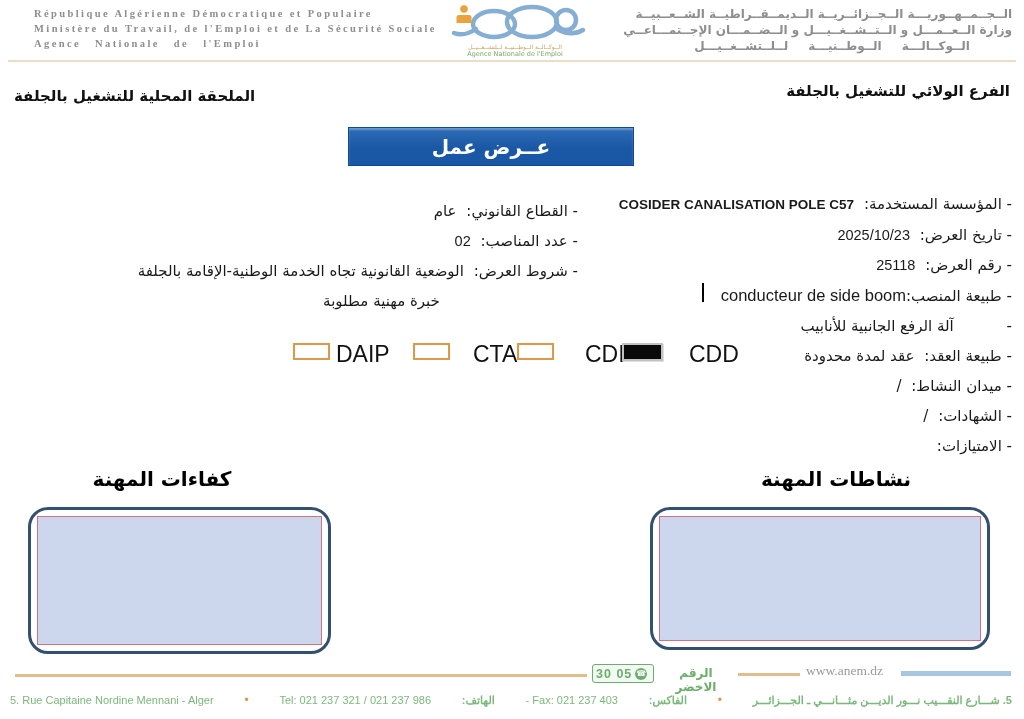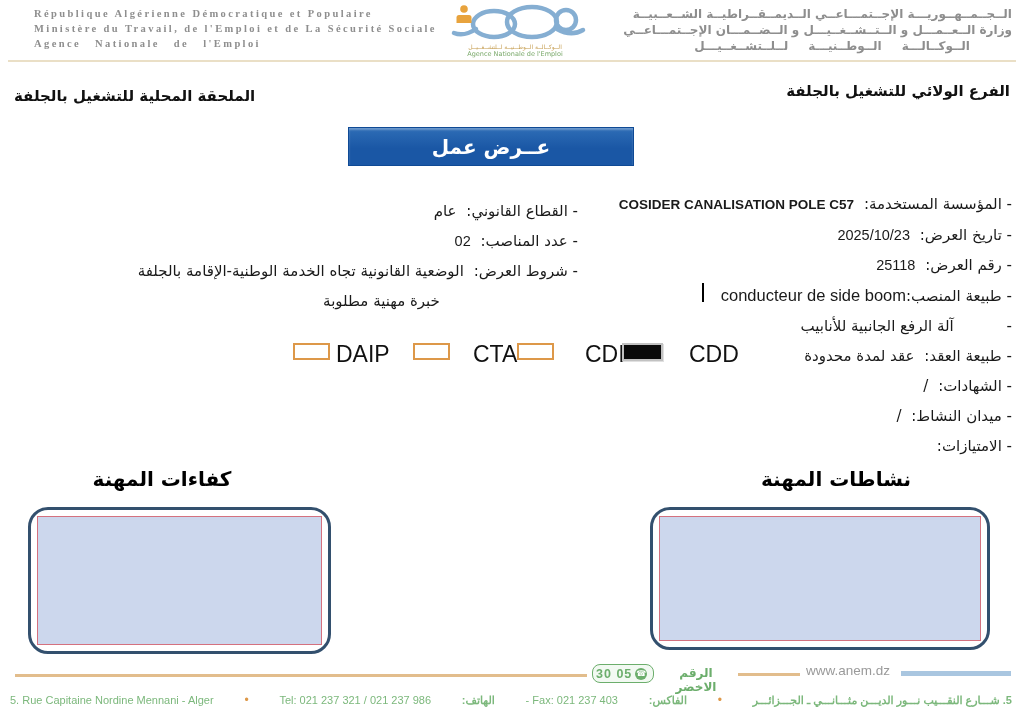--- a/index.html
+++ b/index.html
@@ -79,33 +79,33 @@
   .bigbox .inner {
     width:100%; height:100%; background:var(--box_fill_blue);
     border:1.5px solid var(--box_inner_pink);
   }
   
   .tan-line1 { position:absolute; left:15px;  top:674px; width:572px; height:2.5px; background:var(--line_tan); }
   .tan-line2 { position:absolute; left:738px; top:673px; width:62px;  height:2.5px; background:var(--line_tan); }
   .blue-line { position:absolute; left:901px; top:671px; width:110px; height:4.5px; background:var(--line_blue); }
   .badge {
     position:absolute; left:592px; top:664px; height:19px; min-width:62px;
-    border:1.8px solid var(--footer_green); border-radius:8px; background:#f2f9f2;
+    border:1.8px solid var(--footer_green); border-radius:3px; background:#f2f9f2;
     display:flex; align-items:center; gap:3px; padding:0 3px;
     font-family:"Liberation Sans", sans-serif;
   }
   .badge .num { color:var(--footer_green); font-weight:bold; font-size:12.5px; letter-spacing:1px; }
   .phone-dot {
     width:12px; height:12px; border-radius:50%; background:var(--footer_green);
     color:#fff; font-size:8px; line-height:12px; text-align:center; display:inline-block;
   }
   .green-lab { position:absolute; left:658px; top:666px; width:76px; direction:rtl; text-align:center;
     color:var(--footer_green); font-weight:bold; font-size:12px; }
   .website { position:absolute; left:806px; top:663px; color:var(--website_gray); font-size:13.5px;
-    font-family:Liberation Sans, sans-serif; }
+    font-family:Liberation Serif, serif; }
   .addr {
     position:absolute; left:10px; right:12px; top:693px;
     display:flex; justify-content:space-between; align-items:center;
     color:var(--address_green); font-size:11px; font-family:"Liberation Sans", sans-serif;
     white-space:nowrap;
   }
   .addr .ar { direction:rtl; unicode-bidi:embed; font-weight:bold; font-size:11px; }
   .addr .dot { color:var(--checkbox_orange); font-size:12px; }
 </style>
 </head>
@@ -131,21 +131,21 @@
       <g fill="#e8a33d">
         <circle cx="24" cy="7" r="3.8"></circle>
         <path d="M19 13 h10 a2.5 2.5 0 0 1 2.5 2.5 V21 h-15 v-5.5 A2.5 2.5 0 0 1 19 13 z"></path>
       </g>
     </svg>
     <div class="logo-cap-ar">الــوكــالــة الــوطــنيــة لــلتشــغــيــل</div>
     <div class="logo-cap-fr">Agence Nationale de l'Emploi</div>
   </div>
 
   <div class="hdr-ar">
-    <div class="l1">الــجــمــهــوريـــة الإجــتمـــاعــي الــديمــقــراطيــة الشــعــبيــة</div>
+    <div class="l1">الــجــمــهــوريـــة الــجــزائــريــة الــديمــقــراطيــة الشــعــبيــة</div>
     <div class="l2">وزارة الــعــمـــل و الــتــشــغــيـــل و الــضــمـــان الإجــتمـــاعــي</div>
     <div class="l3">الــوكــالـــة الــوطــنيـــة لــلــتشــغــيـــل</div>
   </div>
 
   <div class="sep"></div>
 
   <div class="office office-right">الفرع الولائي للتشغيل بالجلفة</div>
   <div class="office office-left">الملحقة المحلية للتشغيل بالجلفة</div>
 
   <div class="banner">
@@ -170,25 +170,25 @@
     </div>
     <div class="frow frow-indent">
       <span class="lbl">-</span>
       <span class="val">آلة الرفع الجانبية للأنابيب</span>
     </div>
     <div class="frow">
       <span class="lbl">- طبيعة العقد:</span>
       <span class="val">عقد لمدة محدودة</span>
     </div>
     <div class="frow">
+      <span class="lbl">- ميدان النشاط:</span>
+      <span class="val">/</span>
+    </div>
+    <div class="frow">
       <span class="lbl">- الشهادات:</span>
-      <span class="val">/</span>
-    </div>
-    <div class="frow">
-      <span class="lbl">- ميدان النشاط:</span>
       <span class="val">/</span>
     </div>
     <div class="frow">
       <span class="lbl">- الامتيازات:</span>
       <span class="val"></span>
     </div>
   </div>
 
   <span class="caret"></span>
 

